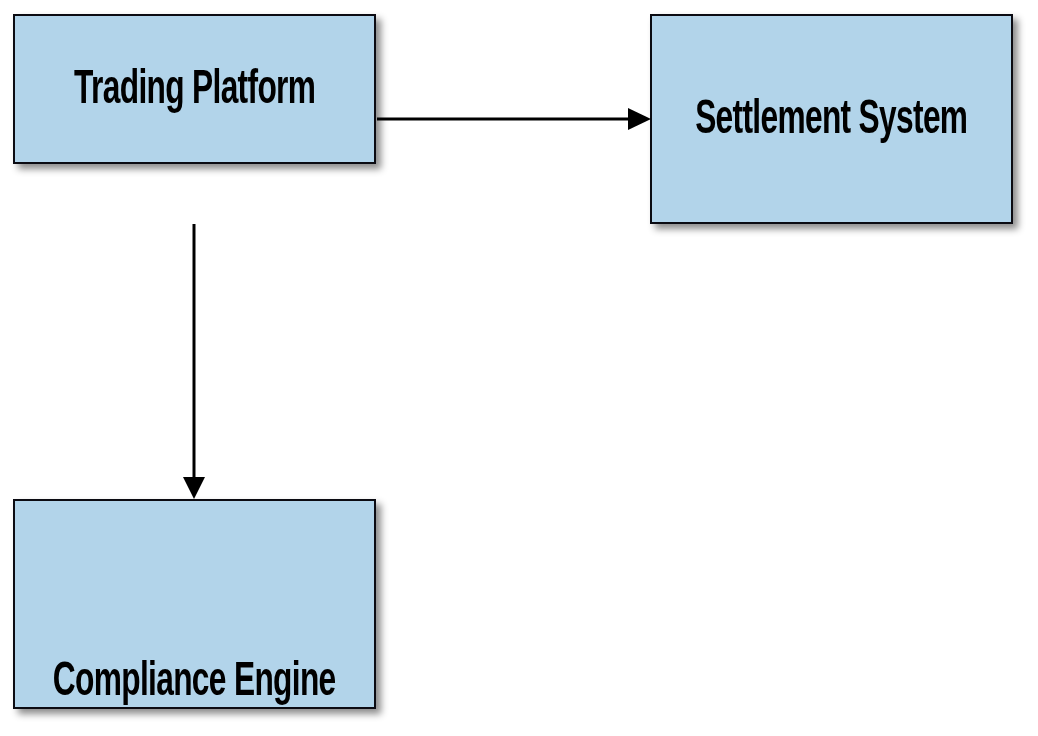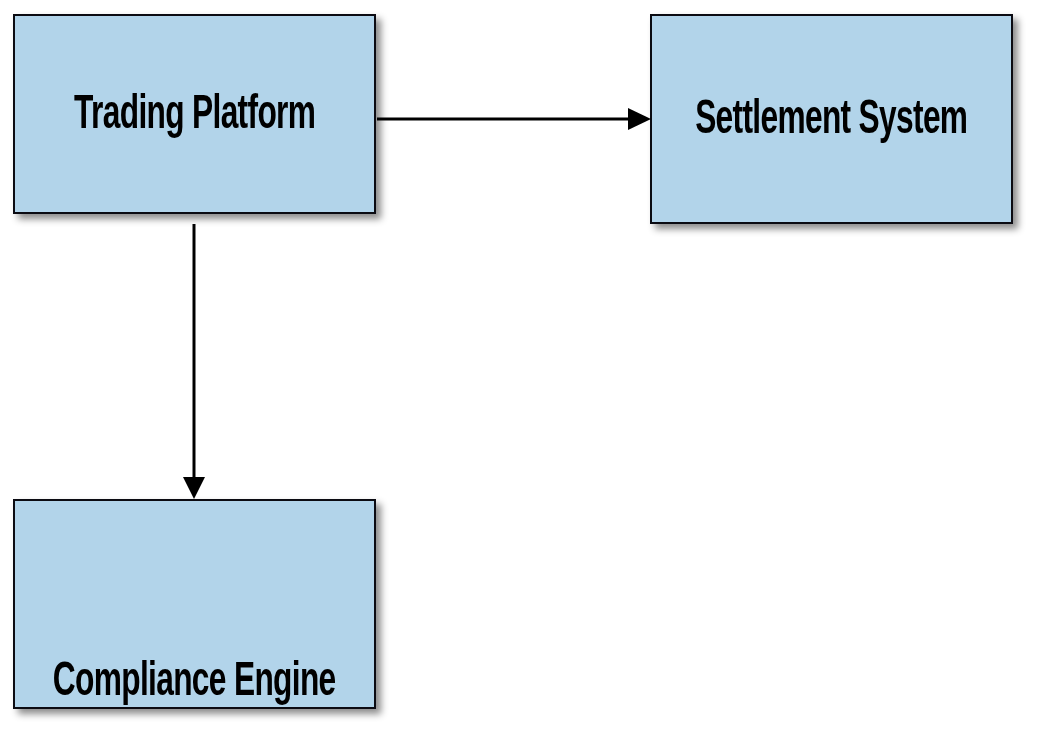--- a/index.html
+++ b/index.html
@@ -18,21 +18,21 @@
   .node {
     position: absolute;
     box-sizing: border-box;
     background: #b2d4ea;
     border: 2.5px solid #0b0b12;
     box-shadow: 5px 5px 7px rgba(0,0,0,0.45);
     display: flex;
     align-items: center;
     justify-content: center;
   }
-  .node-trading    { left: 13px;  top: 14px;  width: 363px; height: 200px; align-items: center; }
+  .node-trading    { left: 13px;  top: 14px;  width: 363px; height: 150px; align-items: center; }
   .node-settlement { left: 650px; top: 14px;  width: 363px; height: 210px; }
   .node-compliance { left: 13px;  top: 499px; width: 363px; height: 210px; align-items: flex-end; }
   .node-label {
     display: inline-block;
     font-weight: bold;
     font-size: 48px;
     line-height: 1;
     color: #000000;
     white-space: nowrap;
     letter-spacing: -1px;

